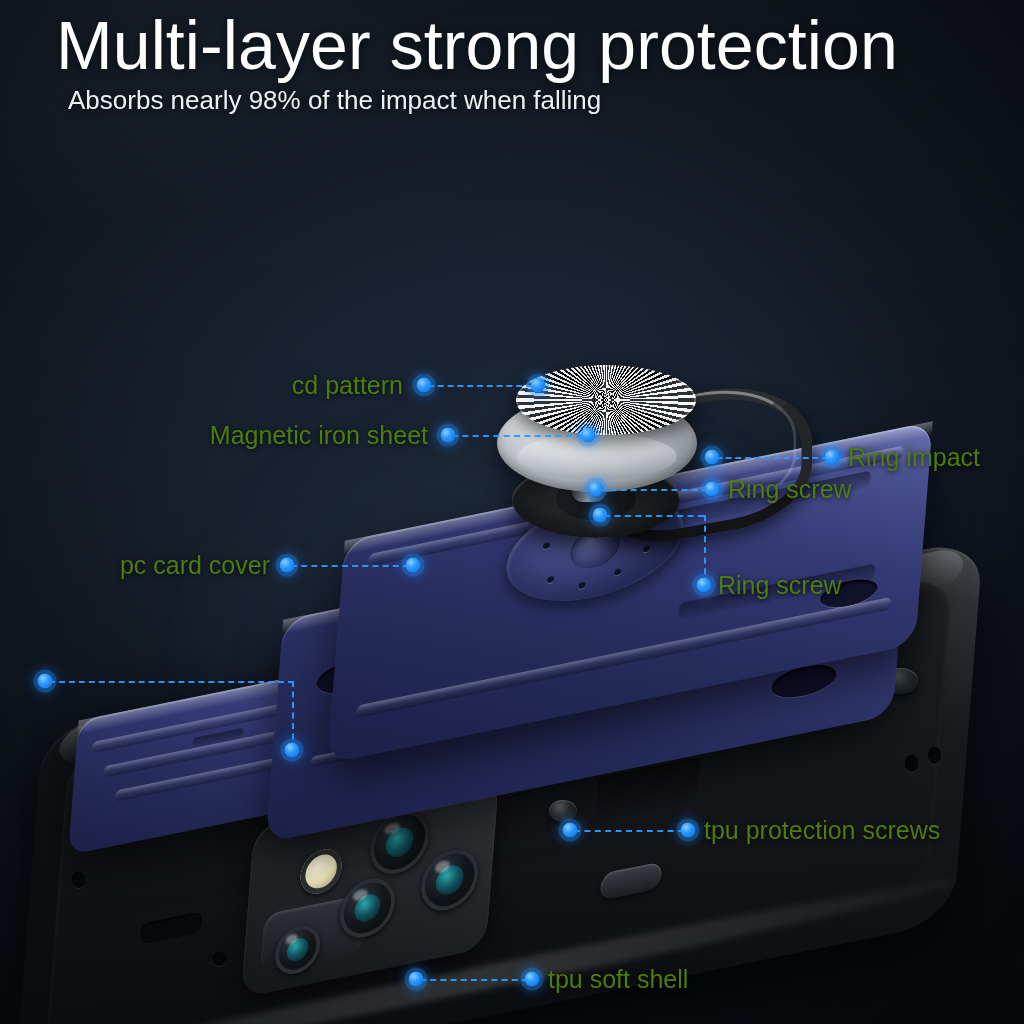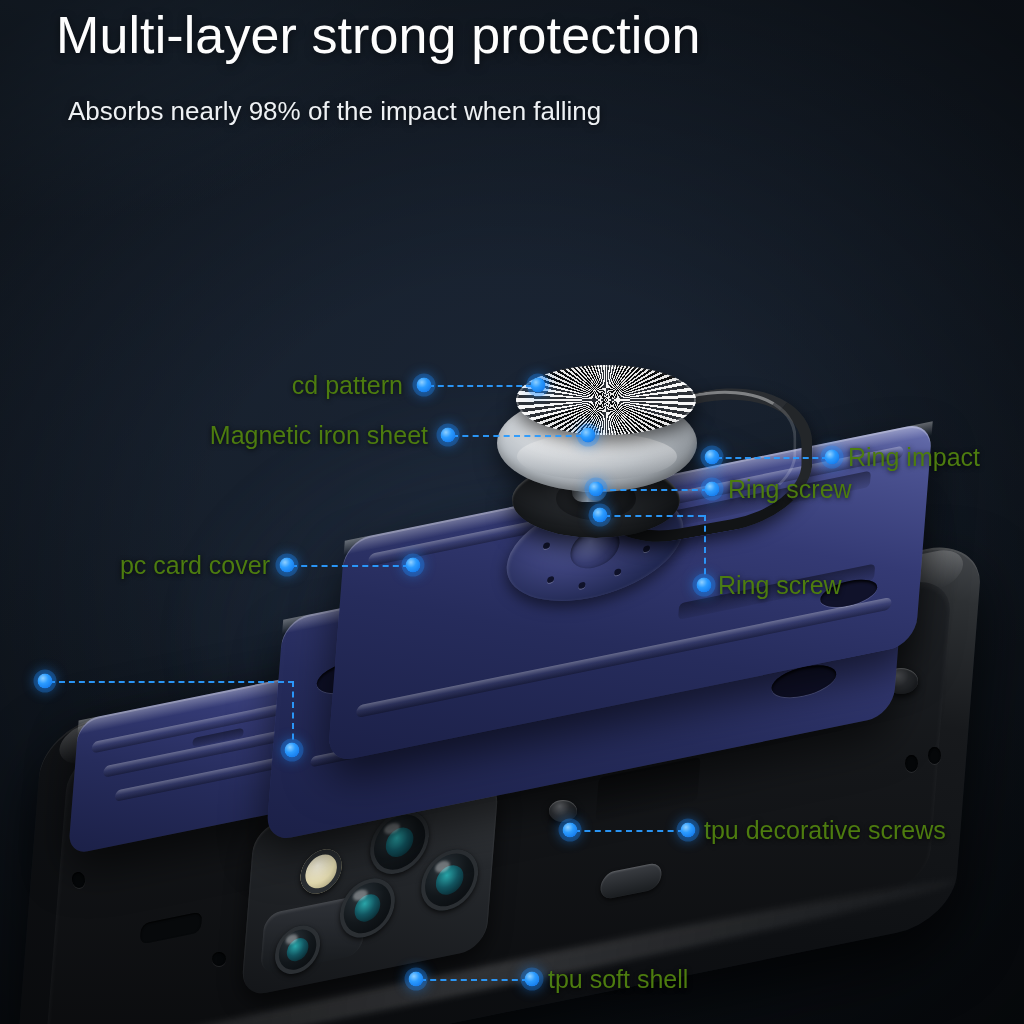--- a/index.html
+++ b/index.html
@@ -19,26 +19,26 @@
         radial-gradient(ellipse 700px 500px at 100% 100%, #0a0e13 0%, rgba(10,14,19,0) 65%),
         linear-gradient(160deg,#1d2836 0%,#161f2b 30%,#101720 62%,#0b1016 100%);
   }
   .bg-vig{position:absolute;inset:0;
       background:radial-gradient(ellipse 780px 700px at 50% 55%, rgba(0,0,0,0) 40%, rgba(0,0,0,.55) 100%);}
   .bg-glow{position:absolute;left:150px;top:380px;width:760px;height:520px;
       background:radial-gradient(ellipse at center, rgba(70,96,140,.22) 0%, rgba(70,96,140,0) 68%);
       filter:blur(14px);}
 
   
-  .title{position:absolute;left:56px;top:2px;font-size:52px;line-height:66px;
+  .title{position:absolute;left:56px;top:12px;font-size:68px;line-height:66px;
       color:#fdfdfd;font-weight:400;letter-spacing:.1px;white-space:nowrap;
       text-shadow:0 2px 8px rgba(0,0,0,.55);}
   .sub{position:absolute;left:68px;font-size:26px;line-height:38px;color:#eef1f4;
       font-weight:400;white-space:nowrap;text-shadow:0 1px 6px rgba(0,0,0,.6);}
-  .sub1{top:92px;} .sub2{top:124px;}
+  .sub1{top:81px;} .sub2{top:124px;}
 
   
   .prod{position:absolute;inset:0;} 
 
   
   .tpu{
     position:absolute;left:18px;top:640px;width:960px;height:370px;
     transform:rotate(-11.5deg) skewX(-16deg);
     border-radius:58px/46px;
     background:
@@ -302,21 +302,21 @@
   <div class="hline" style="left:604px;top:515px;width:100px;"></div>
   <div class="vline" style="left:704px;top:515px;height:70px;"></div>
   <div class="dot" style="left:600px;top:515px;"></div>
   <div class="dot" style="left:704px;top:585px;"></div>
 
   <div class="hline" style="left:49px;top:681px;width:245px;"></div>
   <div class="vline" style="left:292px;top:681px;height:69px;"></div>
   <div class="dot" style="left:45px;top:681px;"></div>
   <div class="dot" style="left:292px;top:750px;"></div>
 
-  <div class="lbl" style="left:704px;top:816px;">tpu decorative screws</div>
+  <div class="lbl" style="left:704px;top:816px;">tpu protection screws</div>
   <div class="hline" style="left:574px;top:830px;width:110px;"></div>
   <div class="dot" style="left:570px;top:830px;"></div>
   <div class="dot" style="left:688px;top:830px;"></div>
 
   <div class="lbl" style="left:548px;top:965px;text-align:right;">tpu soft shell</div>
   <div class="hline" style="left:420px;top:979px;width:108px;"></div>
   <div class="dot" style="left:416px;top:979px;"></div>
   <div class="dot" style="left:532px;top:979px;"></div>
 
 </div>

